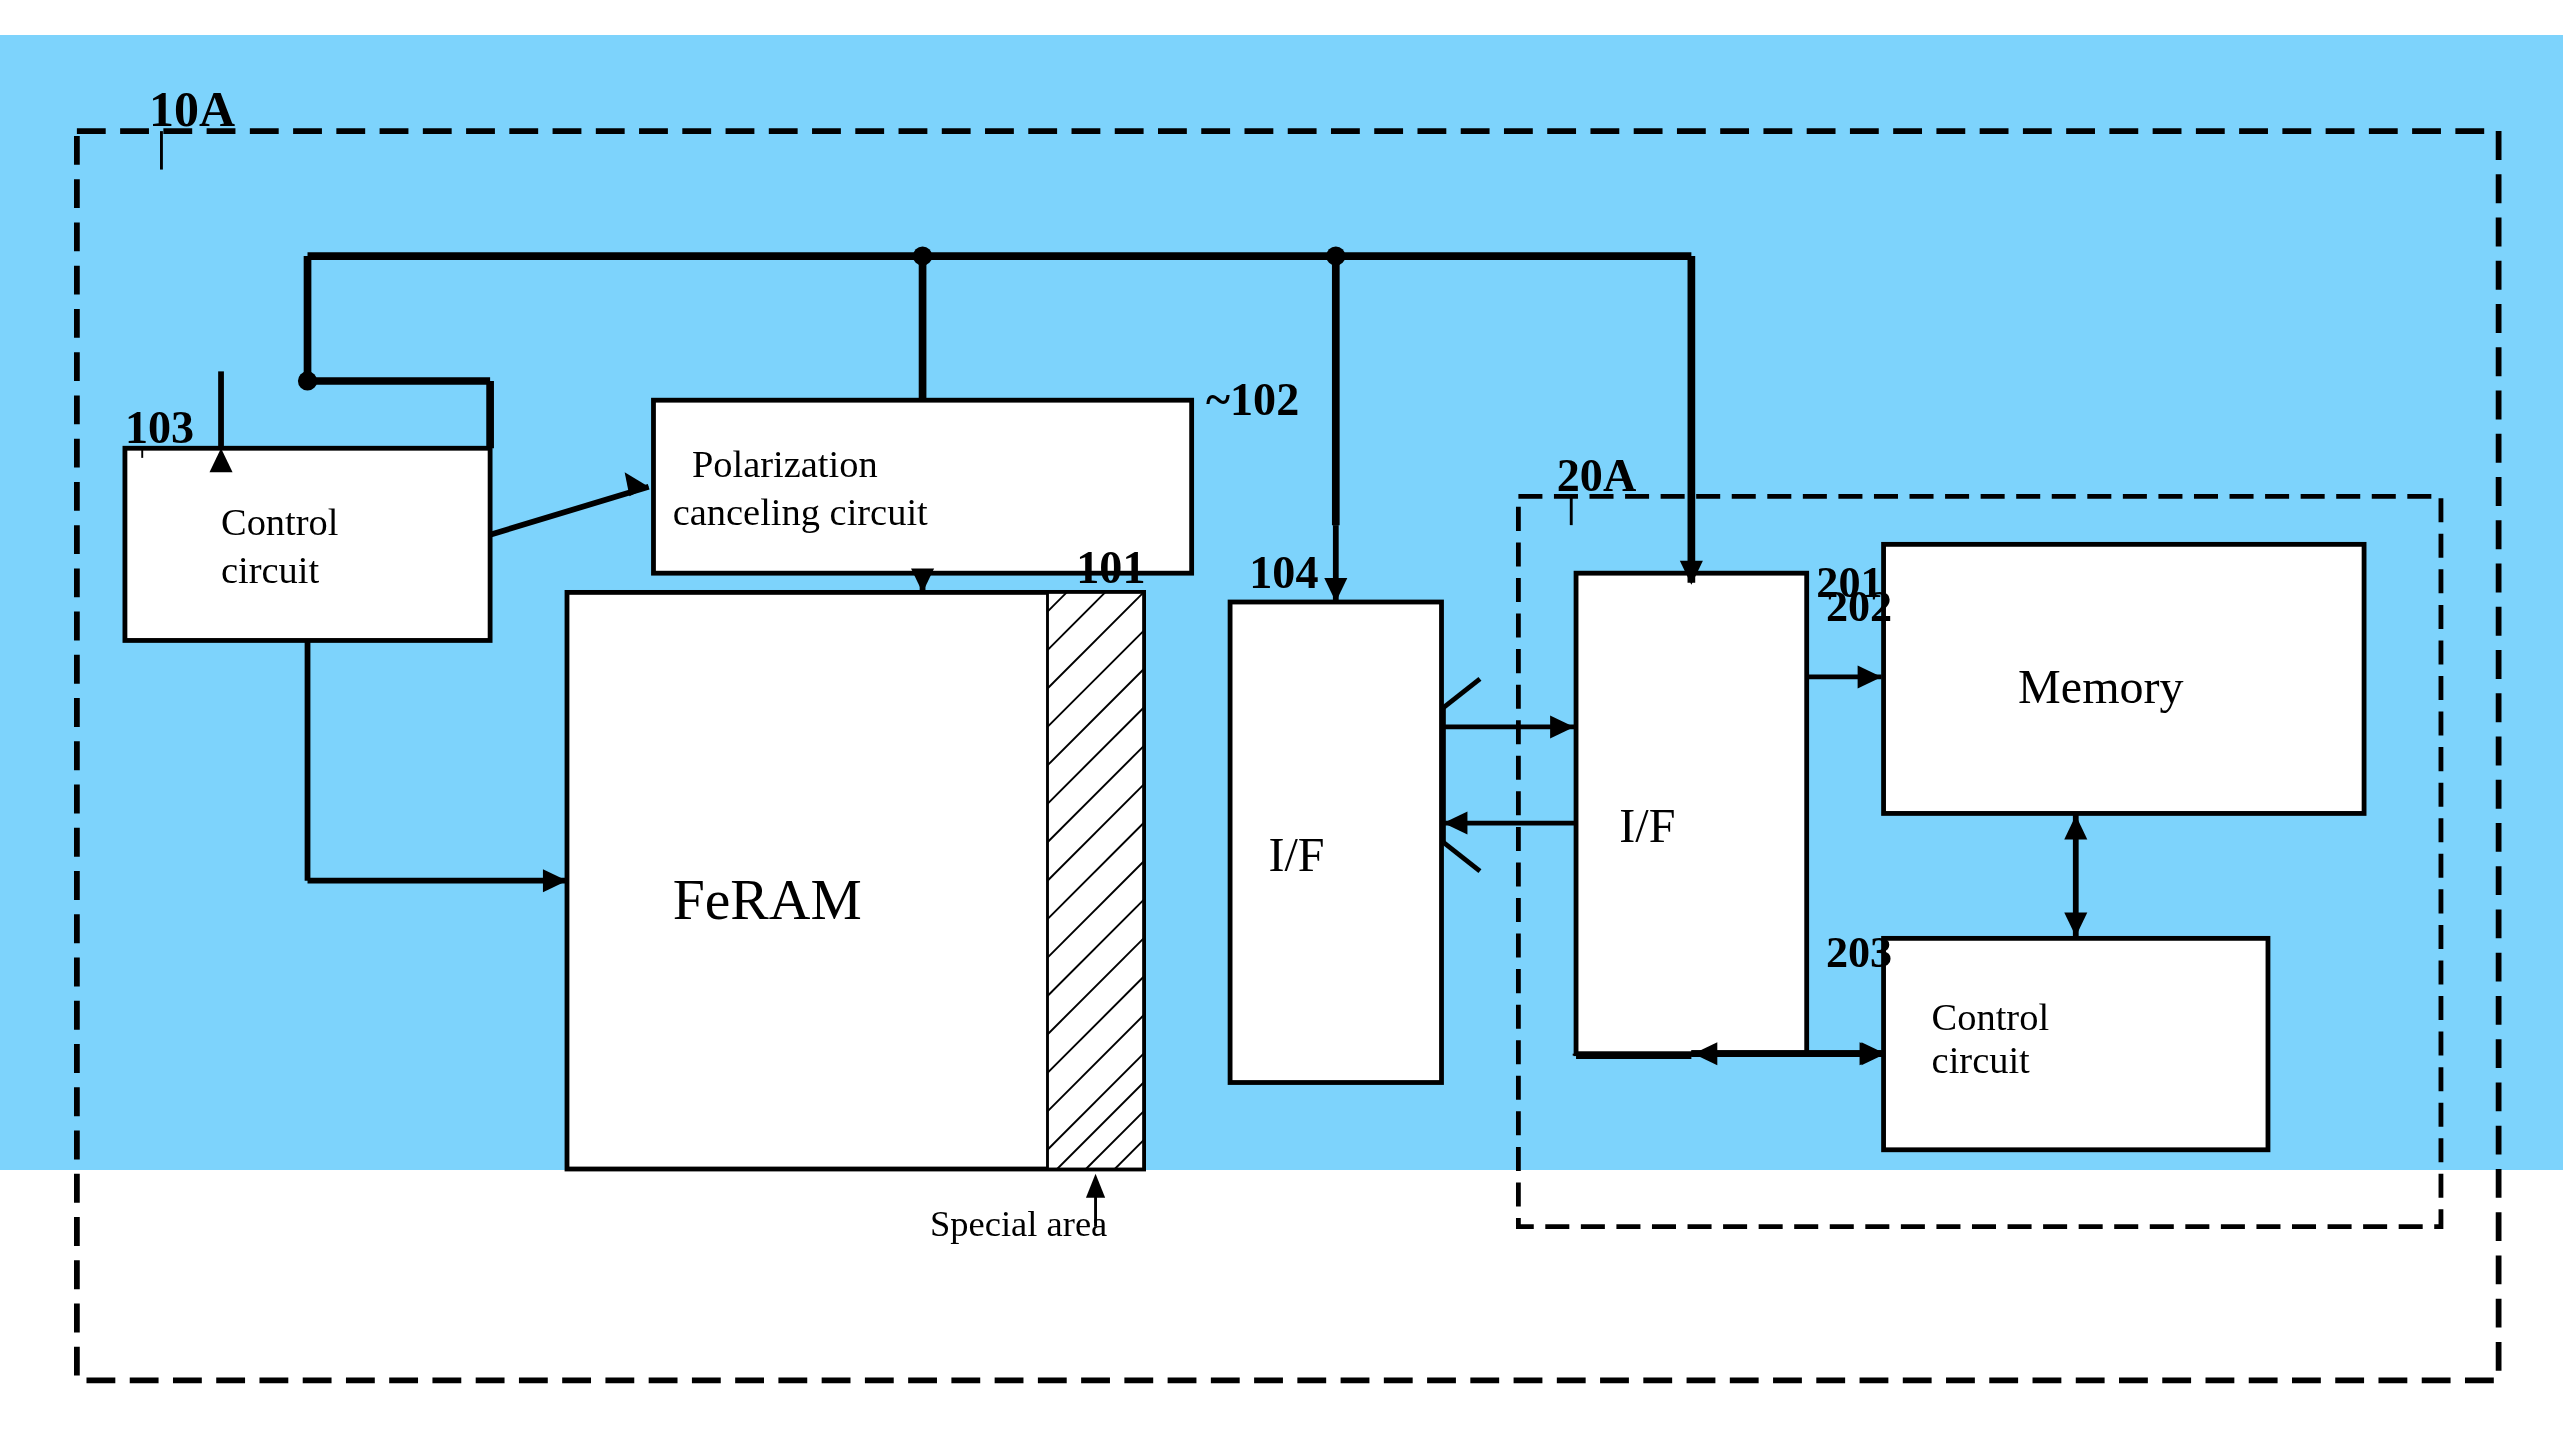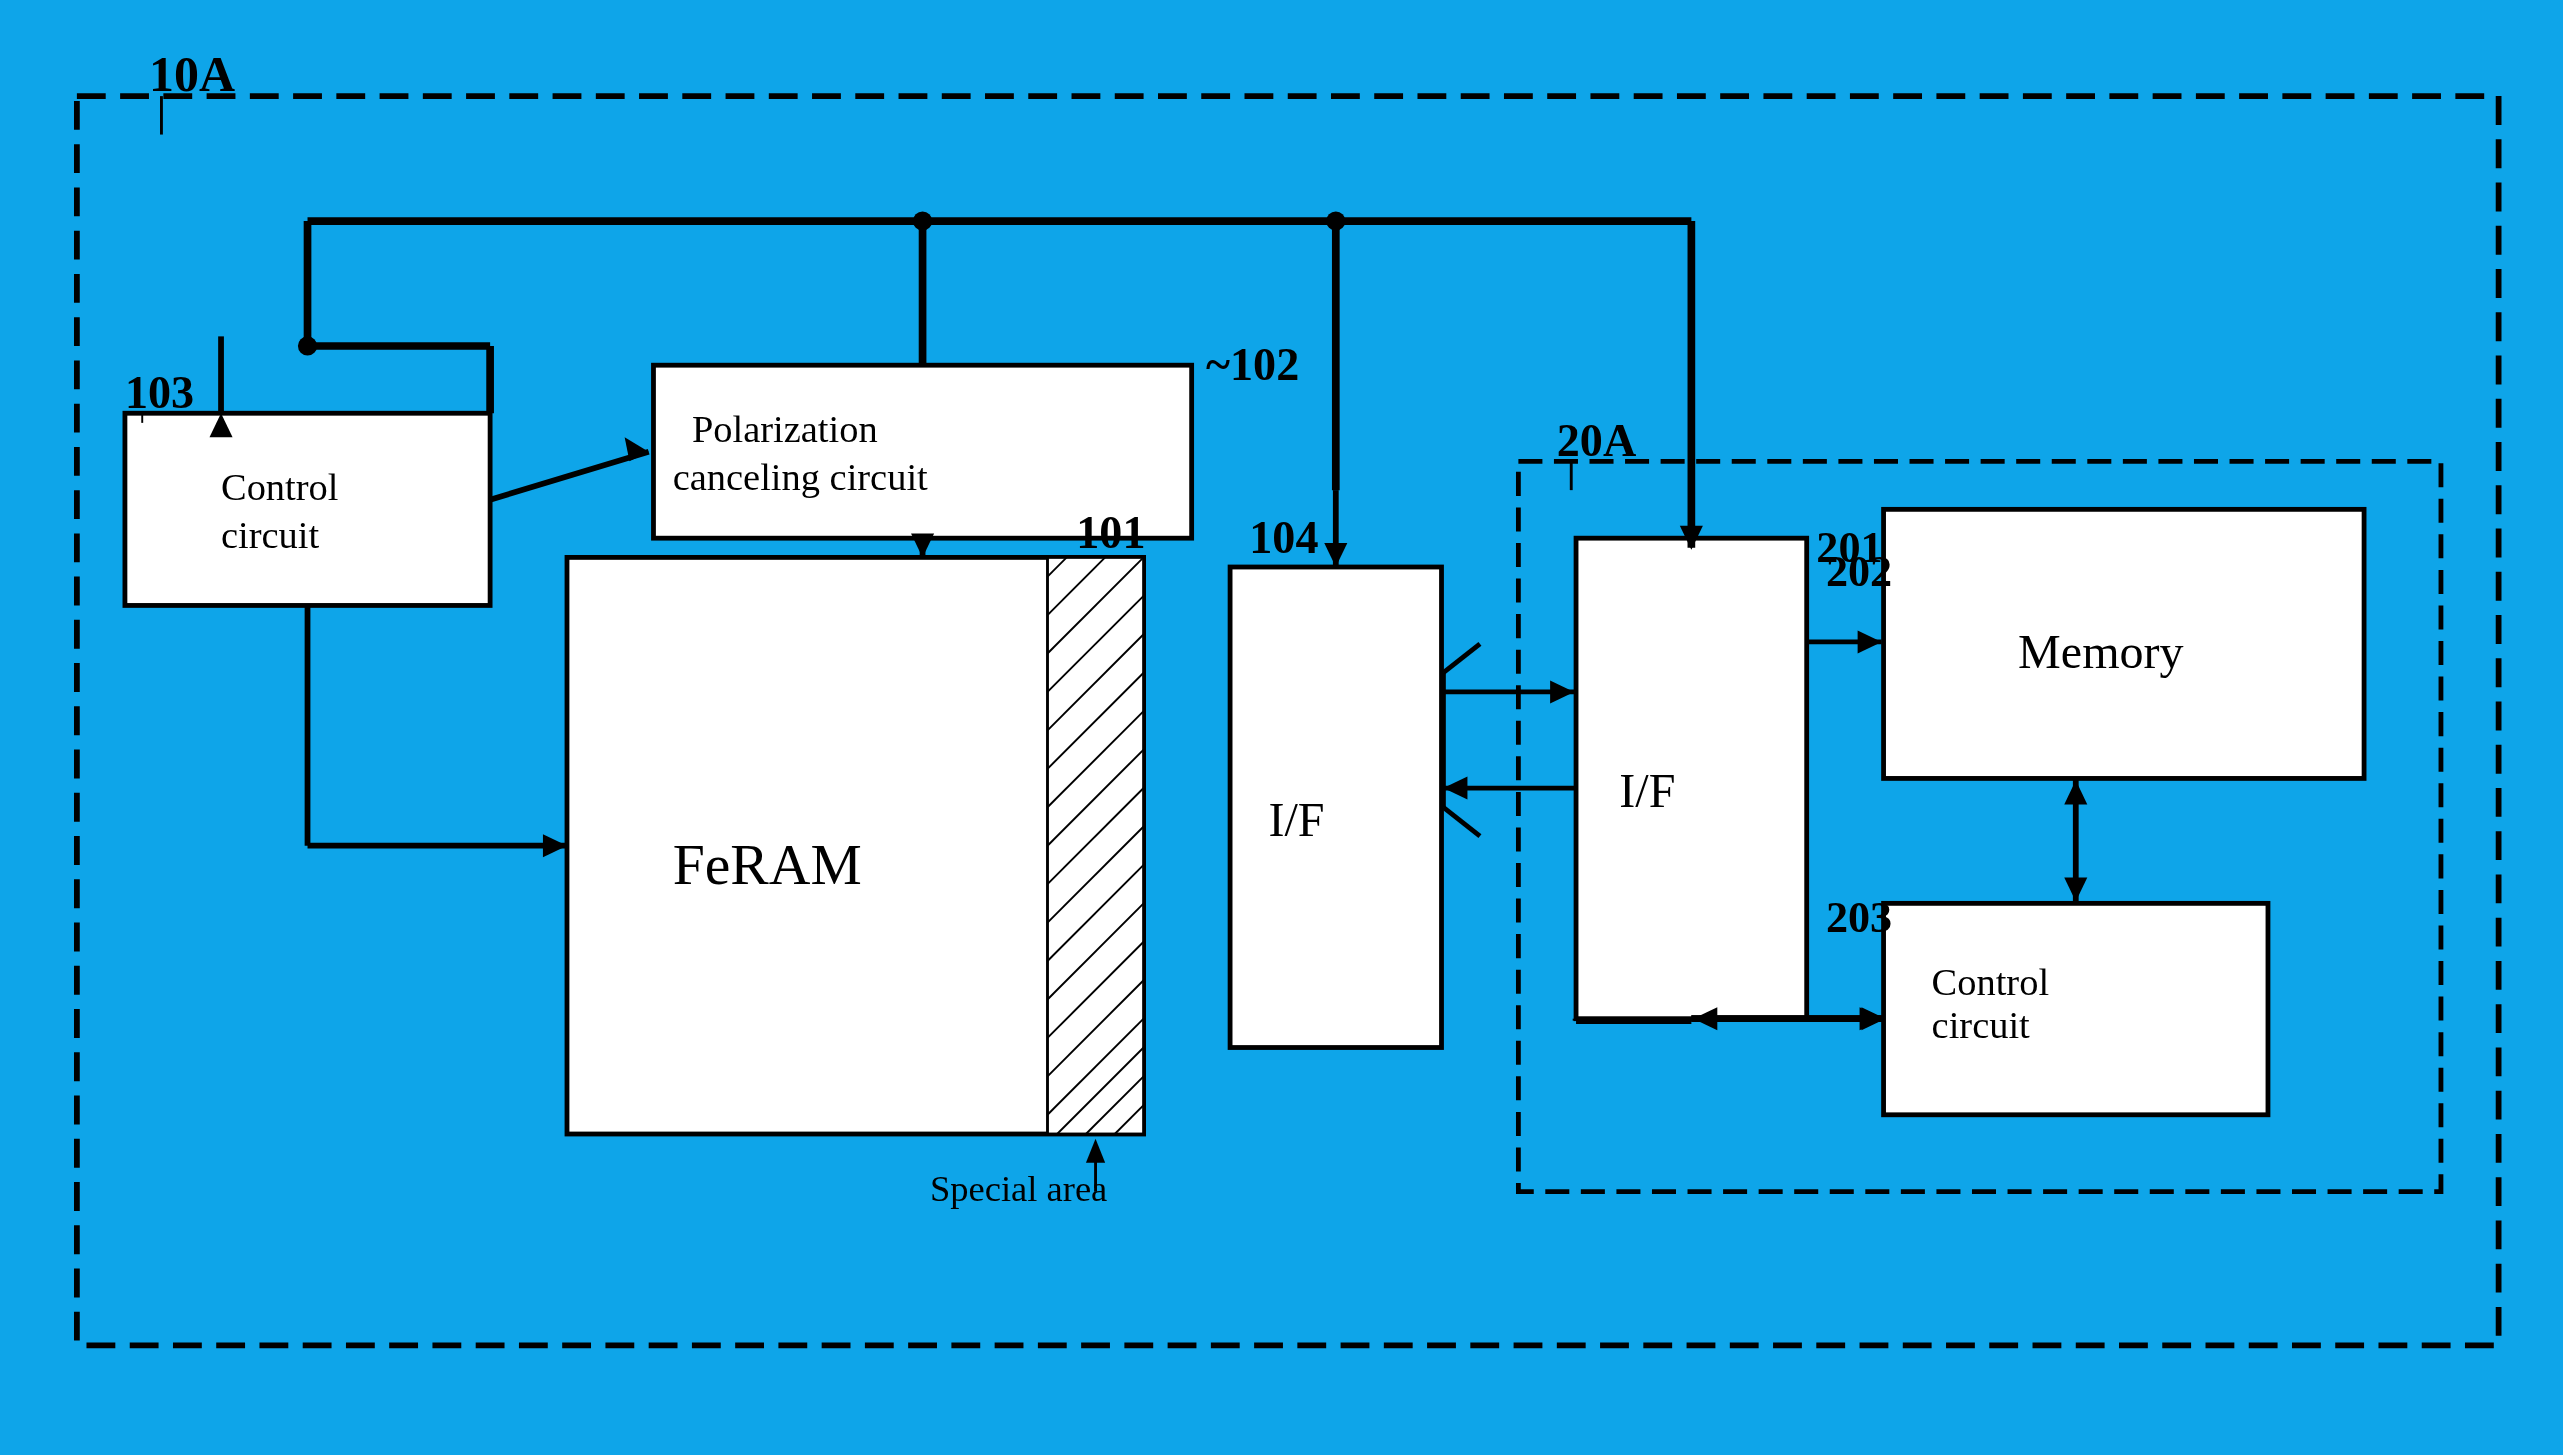--- a/index.html
+++ b/index.html
@@ -6,22 +6,23 @@
     body {
       background: #ffffff;
       width: 2563px;
       height: 1455px;
       overflow: hidden;
       font-family: 'Times New Roman', Times, serif;
     }
     .diagram-container {
       position: relative;
       width: 2563px;
-      height: 1455px;
-      background: #0ea5e9;
+      height: 1135px;
+      background: #7dd3fc;
+      margin-top: 35px;
     }
     
     .main-svg {
       position: absolute;
       top: 0; left: 0;
       width: 2563px;
       height: 1455px;
     }
   </style>
 </head>

